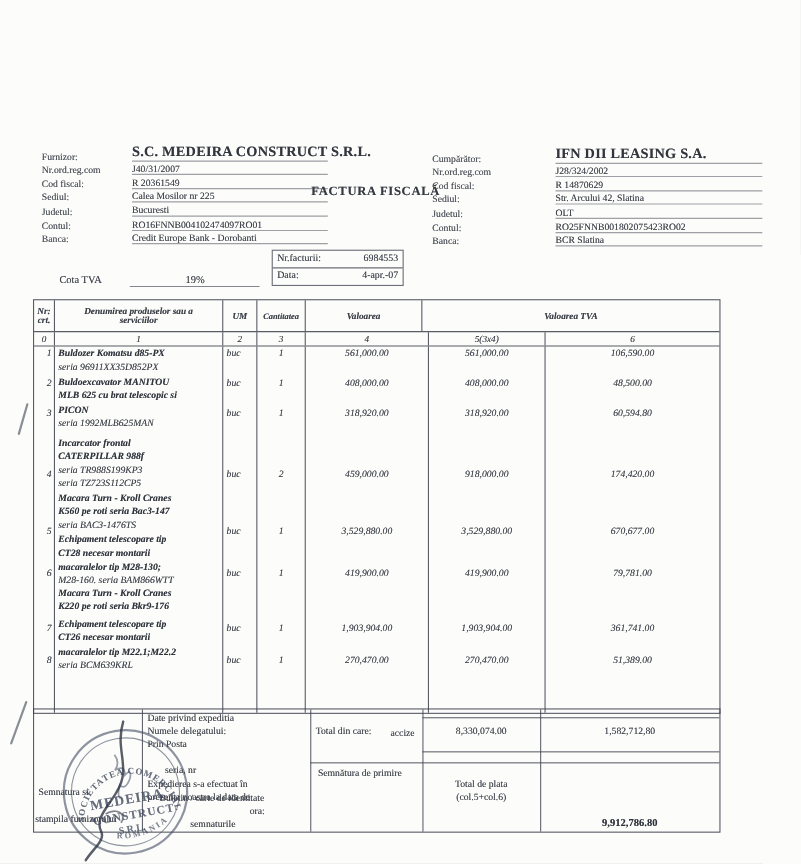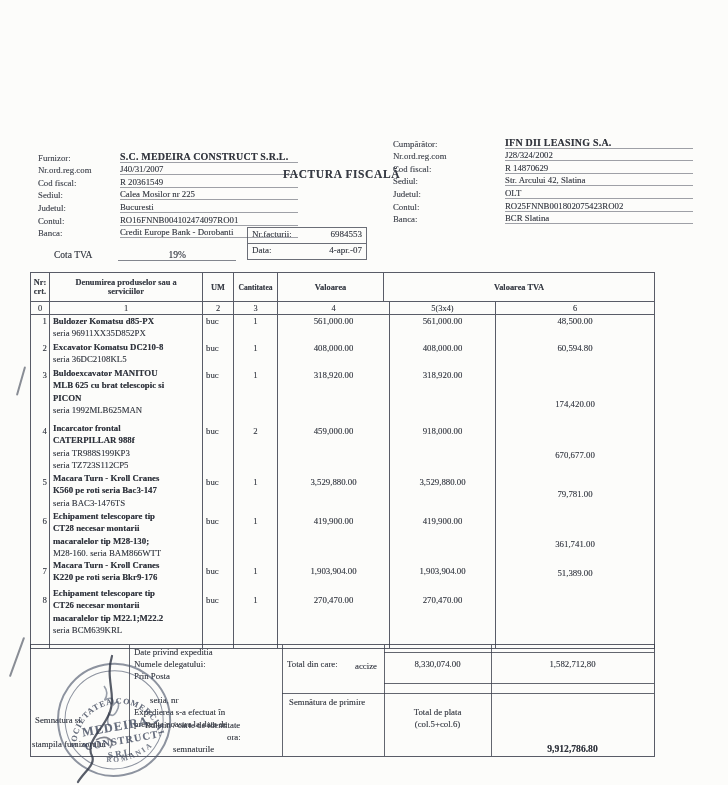--- a/index.html
+++ b/index.html
@@ -9,32 +9,32 @@
   .b{font-weight:bold;}
   
   .party{display:flex;flex-direction:column;}
   .party-row{display:flex;height:12.6px;align-items:flex-end;}
   .flabel{font-size:8.8px;color:#4a4e57;flex:none;}
   .fval{font-size:8.8px;border-bottom:1px solid rgba(80,84,96,.55);white-space:nowrap;}
   .supplier .flabel{width:82px;}
   .supplier .fval{width:178px;}
   .buyer .flabel{width:112px;}
   .buyer .fval{width:188px;}
-  .company{font-weight:bold;font-size:10px;letter-spacing:.2px;color:#33363e;}
+  .company{font-weight:bold;font-size:13px;letter-spacing:.2px;color:#33363e;}
   .title{font-size:11.5px;font-weight:bold;letter-spacing:.6px;color:#363a43;}
   
   .invbox{border:1px solid rgba(70,74,86,.8);width:118px;font-size:9px;}
   .invbox-row{display:flex;justify-content:space-between;padding:1px 4px 0 4px;height:14px;}
   .invbox-row+.invbox-row{border-top:1px solid rgba(70,74,86,.8);}
   
   .vatline{font-size:9.5px;}
   .vat-underline{display:inline-block;width:118px;border-bottom:1px solid rgba(80,84,96,.7);
                  text-align:center;font-size:9.5px;margin-left:24px;}
   
-  .tbl{border:1px solid rgba(60,64,76,.85);width:623px;font-size:8.8px;}
+  .tbl{border:1px solid rgba(60,64,76,.85);width:623px;font-size:8.8px;font-style:italic;}
   .trow{display:flex;}
   .hcell{border-right:1px solid rgba(60,64,76,.85);text-align:center;font-weight:bold;
          font-size:8.4px;display:flex;flex-direction:column;justify-content:center;color:#3a3e47;}
   .hcell:last-child,.bcol:last-child{border-right:none;}
   .hrow1{height:28px;border-bottom:1px solid rgba(60,64,76,.85);}
   .hrow2{height:12px;border-bottom:1px solid rgba(60,64,76,.85);}
   .hrow2 .hcell{font-weight:normal;font-size:8.4px;}
   .c0{width:18px;flex:none;}
   .c1{width:152px;flex:none;}
   .c2{width:30px;flex:none;}
@@ -62,21 +62,21 @@
   .paytotal{font-weight:bold;font-size:9.6px;color:#2e323b;margin-top:28px;}
   
   .ink{text-shadow:0 0 .5px rgba(62,66,75,.55);}
   .pen-mark{position:absolute;background:#4b5160;opacity:.65;border-radius:1px;}
 </style>
 </head>
 <body>
 
 <div class="page ink">
 
-  <div class="abs party supplier" style="left:38px;top:150px;">
+  <div class="abs party supplier" style="left:38px;top:134px;">
     <div class="party-row">
       <span class="flabel">Furnizor:</span>
       <span class="fval company">S.C. MEDEIRA CONSTRUCT S.R.L.</span>
     </div>
     <div class="party-row">
       <span class="flabel">Nr.ord.reg.com</span>
       <span class="fval">J40/31/2007</span>
     </div>
     <div class="party-row">
       <span class="flabel">Cod fiscal:</span>
@@ -185,24 +185,20 @@
         <div class="rcell h-r5 nrc">5</div>
         <div class="rcell h-r6 nrc">6</div>
         <div class="rcell h-r7 nrc">7</div>
         <div class="rcell h-r8 nrc">8</div>
       </div>
       <div class="bcol c1">
         <div class="rcell h-r1">
           <div class="dline b">Buldozer Komatsu d85-PX</div>
             <div class="dline">seria 96911XX35D852PX</div>
         </div>
-        <div class="rcell h-r2">
-          <div class="dline b">Excavator Komatsu DC210-8</div>
-            <div class="dline">seria 36DC2108KL5</div>
-        </div>
         <div class="rcell h-r3">
           <div class="dline b">Buldoexcavator MANITOU</div>
             <div class="dline b">MLB 625 cu brat telescopic si</div>
           <div class="dline b">PICON</div>
             <div class="dline">seria 1992MLB625MAN</div>
         </div>
         <div class="rcell h-r4">
           <div class="dline b">Incarcator frontal</div>
             <div class="dline b">CATERPILLAR 988f</div>
           <div class="dline">seria TR988S199KP3</div>
@@ -264,20 +260,21 @@
         <div class="rcell h-r1 ctr">561,000.00</div>
         <div class="rcell h-r2 ctr">408,000.00</div>
         <div class="rcell h-r3 ctr">318,920.00</div>
         <div class="rcell h-r4 ctr">918,000.00</div>
         <div class="rcell h-r5 ctr">3,529,880.00</div>
         <div class="rcell h-r6 ctr">419,900.00</div>
         <div class="rcell h-r7 ctr">1,903,904.00</div>
         <div class="rcell h-r8 ctr">270,470.00</div>
       </div>
       <div class="bcol c6">
+        <div class="rcell h-r1 ctr">106,590.00</div>
         <div class="rcell h-r2 ctr">48,500.00</div>
         <div class="rcell h-r3 ctr">60,594.80</div>
         <div class="rcell h-r4 ctr">174,420.00</div>
         <div class="rcell h-r5 ctr">670,677.00</div>
         <div class="rcell h-r6 ctr">79,781.00</div>
         <div class="rcell h-r7 ctr">361,741.00</div>
         <div class="rcell h-r8 ctr">51,389.00</div>
       </div>
     </div>
   </div>

